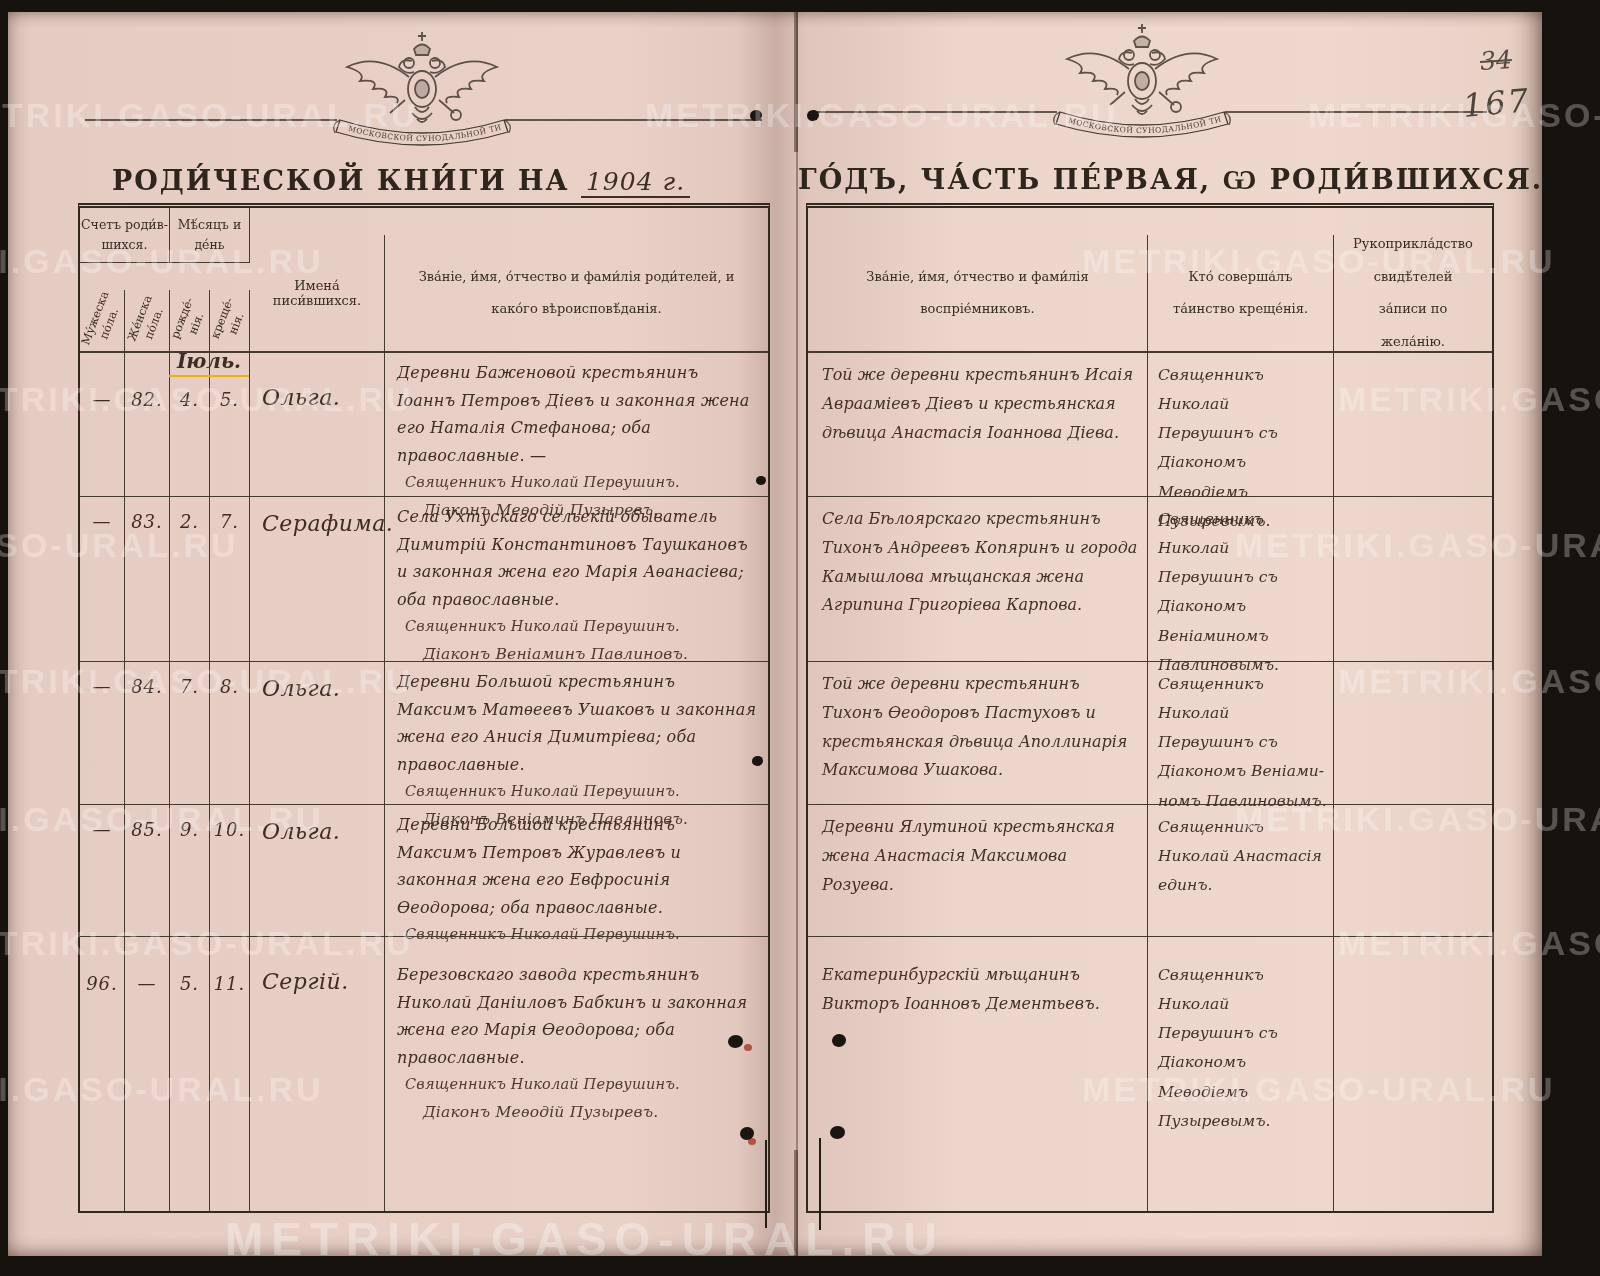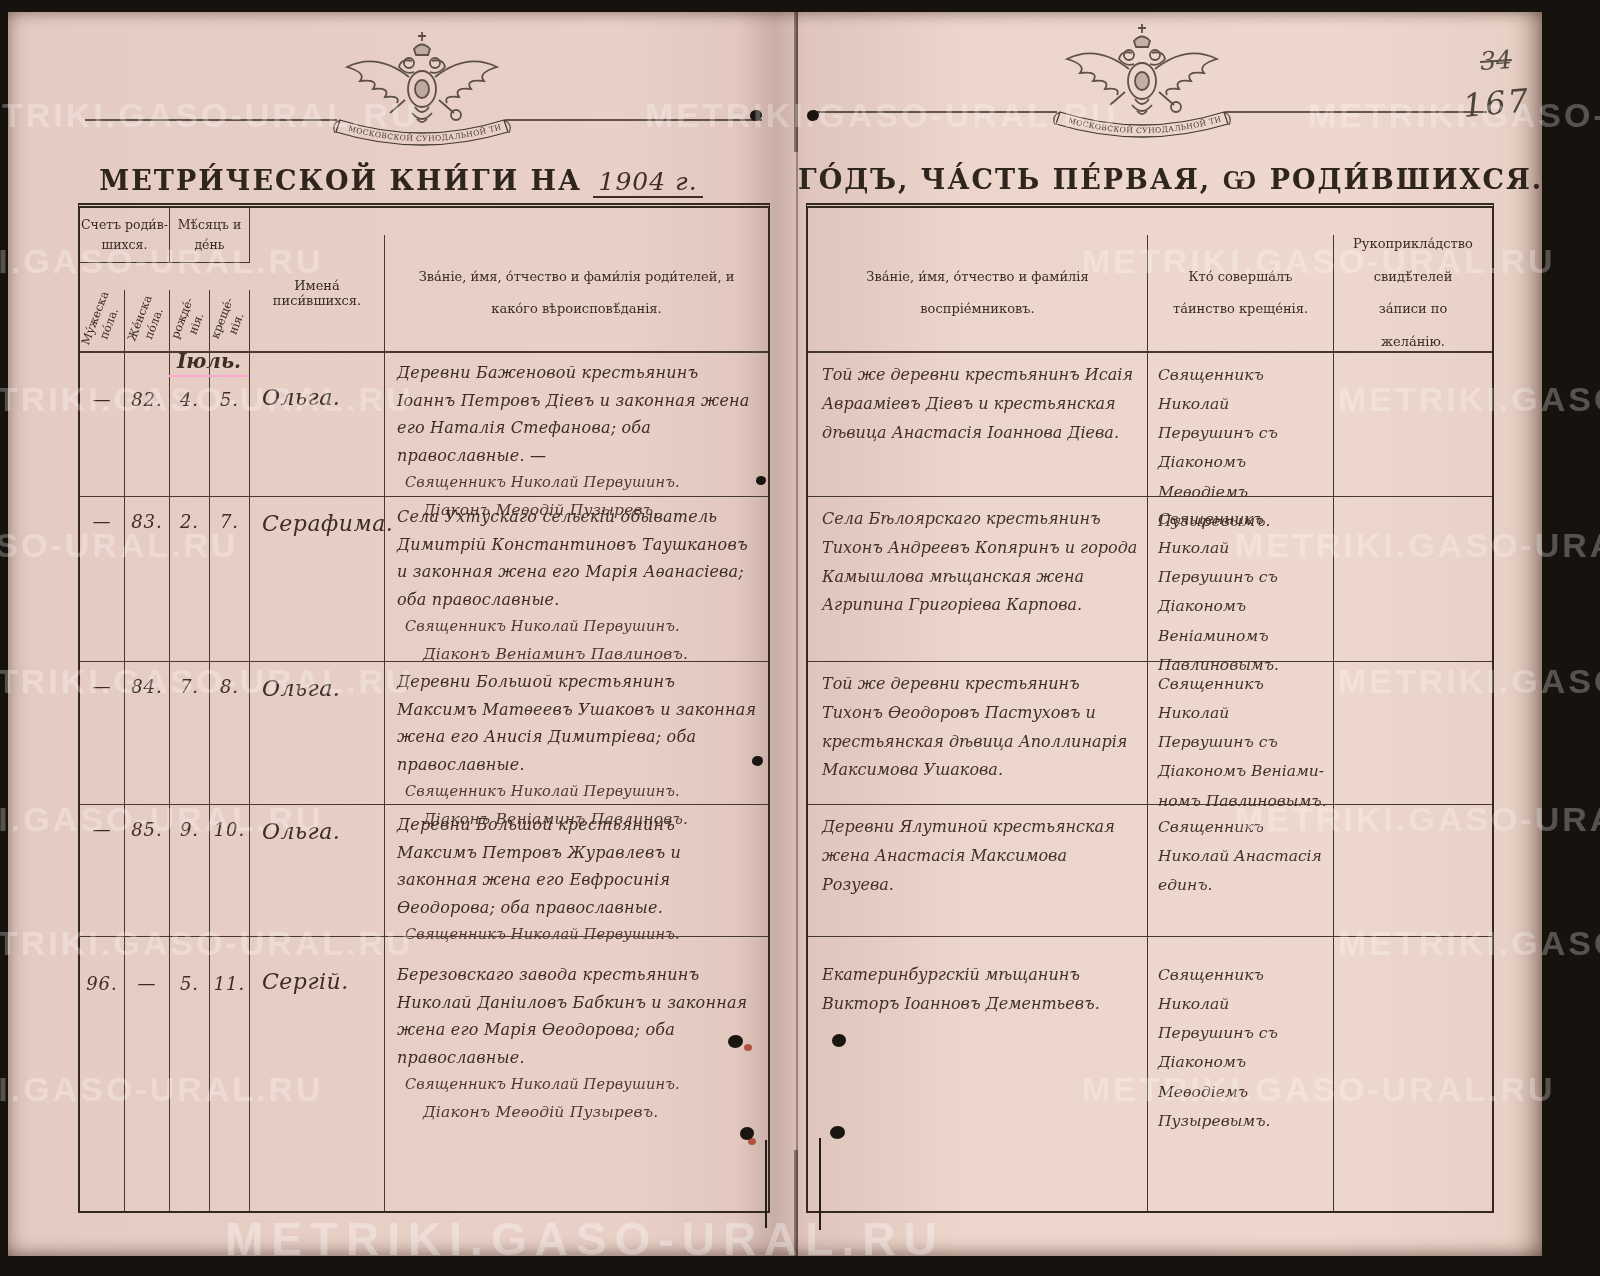--- a/index.html
+++ b/index.html
@@ -82,21 +82,21 @@
   .cl2 { display:block; margin-left:26px; font-size:15.5px;font-style:italic; }
   .gcell { font-style:italic; font-size:16px; color:#41312a; line-height:1.8;
     padding:8px 8px 0 14px; }
   .prcell { font-style:italic; font-size:15.5px; color:#41312a; line-height:1.88;
     padding:8px 6px 0 10px; }
   .pt36 { padding-top:36px; }
   .pt32 { padding-top:32px; }
   .pt24 { padding-top:24px; }
   .month-label { position:absolute; left:169px; top:349px; width:80px; z-index:7;
     text-align:center; font-style:italic; font-weight:bold; font-size:20px;
-    color:#3c2d25; border-bottom:2px solid #f9a8d4; padding-bottom:2px; }
+    color:#3c2d25; border-bottom:2px solid #eab308; padding-bottom:2px; }
 
   
   .blot { position:absolute; background:#1b1511; border-radius:50% 46% 52% 48%; z-index:8; }
   .speck { position:absolute; background:#a8402c; border-radius:50%; opacity:.85; z-index:7; }
   .thread { position:absolute; width:2px; background:#241c16; z-index:8; }
 
   
   .wm { position:absolute; z-index:40; pointer-events:none; white-space:nowrap;
     font-family:"Liberation Sans", sans-serif; font-weight:bold; font-size:34px;
     letter-spacing:3px; color:rgba(255,255,255,.27); }
@@ -153,21 +153,21 @@
     <path d="M78 72 l-15 13 M112 72 l15 13"></path>
     <circle cx="129" cy="87" r="5"></circle>
   </g>
   <path d="M13 92 Q95 118 177 92 L181 104 Q95 130 9 104 Z" fill="#ecd5ca" stroke="#3e342c" stroke-width="1.3" opacity="0.96"></path>
   <path d="M13 92 q-9 4 -5 13 M177 92 q9 4 5 13" fill="none" stroke="#3e342c" stroke-width="1.3" opacity=".8"></path>
   <path id="rbt2" d="M15 101 Q95 125 175 101" fill="none"></path>
   <text font-size="7.5" fill="#4a4037" letter-spacing="0.5"><textPath href="#rbt2" startOffset="6">МОСКОВСКОЙ СУНОДАЛЬНОЙ ТИПОГРАФІИ</textPath></text>
 </svg>
 
 <div class="title title-left">
-  <span>МЕТРИ́ЧЕСКОЙ КНИ́ГИ НА</span>
+  <span>РОДИ́ЧЕСКОЙ КНИ́ГИ НА</span>
   <span class="year-hw">1904 г.</span>
 </div>
 <div class="title title-right">ГО́ДЪ, ЧА́СТЬ ПЕ́РВАЯ, Ѡ РОДИ́ВШИХСЯ.</div>
 
 <div class="pg-old">34</div>
 <div class="pg-new">167</div>
 
 <div class="tbl tbl-left">
 
   <div class="c hc gh" style="grid-area:1/1/2/3">Счетъ роди́в­шихся.</div>

